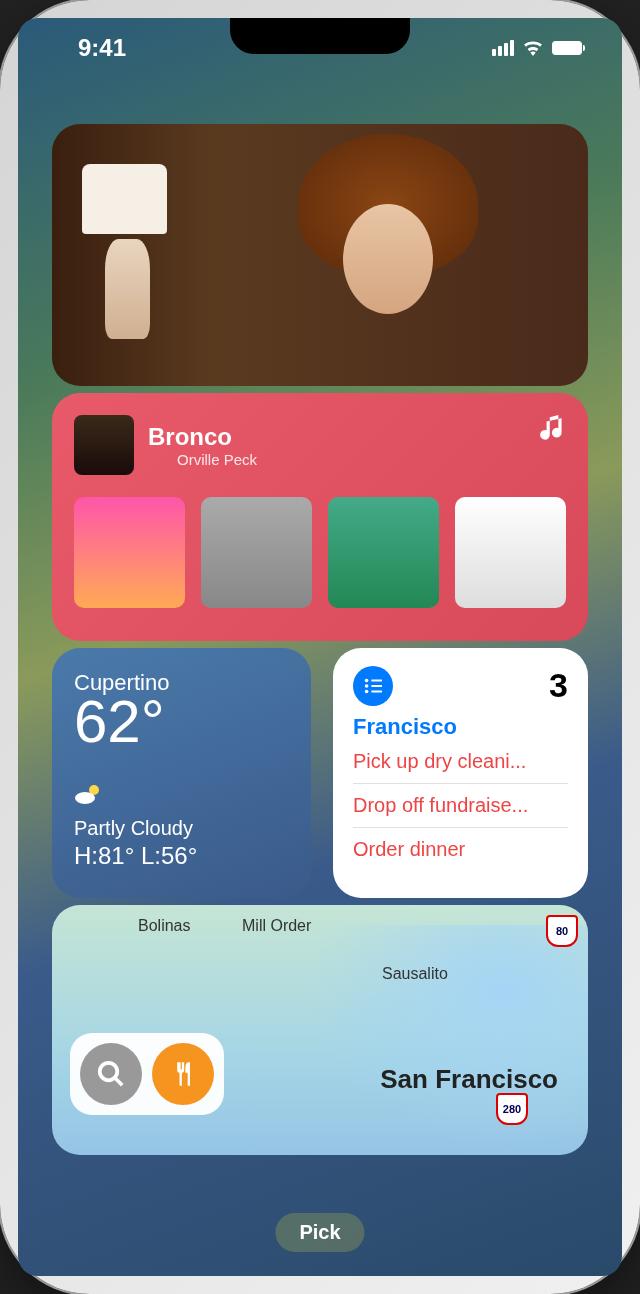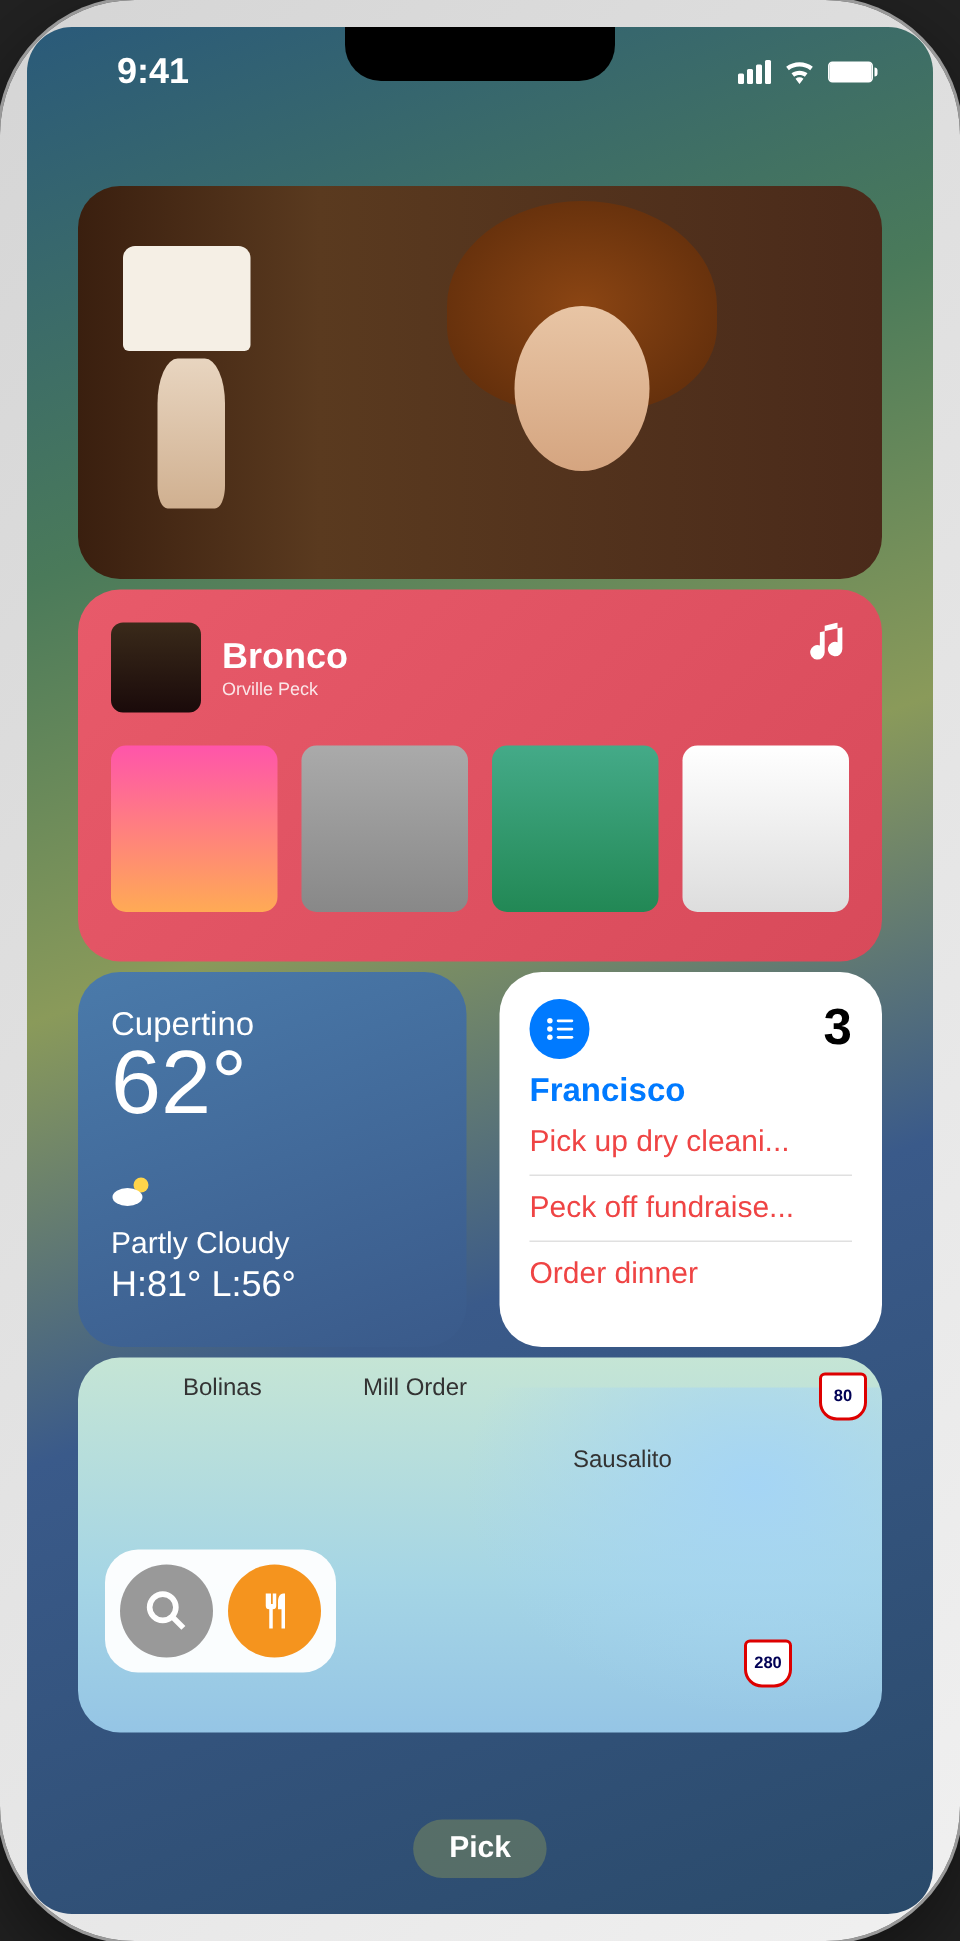--- a/index.html
+++ b/index.html
@@ -17,21 +17,21 @@
       background: linear-gradient(135deg, #d5d5d5, #f0f0f0);
       border-radius: 90px;
       padding: 18px;
       position: relative;
       box-shadow: 0 0 0 2px #999, 0 20px 60px rgba(0,0,0,0.5);
     }
     .screen {
       width: 100%;
       height: 100%;
       background: linear-gradient(160deg, #2a5a7a 0%, #4a7a5a 25%, #8a9a5a 45%, #3a5a8a 65%, #2a4a6a 100%);
-      border-radius: 30px;
+      border-radius: 20px;
       overflow: hidden;
       position: relative;
       padding-left: 35px;
     }
     .notch {
       position: absolute;
       top: 0;
       left: 50%;
       transform: translateX(-50%);
       width: 180px;
@@ -106,21 +106,21 @@
 
     .music-widget {
       height: 248px;
       background: linear-gradient(135deg, #e85a6a, #d84a5a);
       padding: 22px;
     }
     .music-header { display: flex; align-items: center; gap: 14px; position: relative; }
     .music-cover { width: 60px; height: 60px; background: linear-gradient(#3a2a1a, #1a0a0a); border-radius: 8px; }
     .music-info { display: flex; flex-direction: column; }
     .music-title { font-size: 24px; font-weight: 600; color: #fff; }
-    .music-artist { font-size: 12px; color: rgba(255,255,255,0.85); }
+    .music-artist { font-size: 15px; color: rgba(255,255,255,0.85); margin-left: 29px; }
     .music-note-icon { position: absolute; right: 0; top: 0; color: #fff; font-size: 30px; }
     .music-row { display: flex; gap: 16px; margin-top: 22px; }
     .album-thumb { flex: 1; aspect-ratio: 1; border-radius: 10px; }
     .album-thumb:nth-child(1) { background: linear-gradient(#f5a, #fa5); }
     .album-thumb:nth-child(2) { background: linear-gradient(#aaa, #888); }
     .album-thumb:nth-child(3) { background: linear-gradient(#4a8, #285); }
     .album-thumb:nth-child(4) { background: linear-gradient(#fff, #ddd); }
 
     .two-col { display: flex; gap: 22px; align-items: center; }
 
@@ -268,32 +268,33 @@
                   <circle cx="5" cy="12" r="2"></circle>
                   <rect x="10" y="11" width="12" height="2" rx="1"></rect>
                   <circle cx="5" cy="18" r="2"></circle>
                   <rect x="10" y="17" width="12" height="2" rx="1"></rect>
                 </svg>
             </div>
             <div class="rem-count">3</div>
           </div>
           <div class="rem-title">Francisco</div>
           <div class="rem-item">Pick up dry cleani...</div>
-          <div class="rem-item">Peck off fundraise...</div>
+          <div class="rem-item">Drop off fundraise...</div>
           <div class="rem-item">Order dinner</div>
         </div>
       </div>
 
       <div class="widget maps-widget">
         <div class="map-water"></div>
-        <div class="map-label" style="top:12px;left:70px;">Bolinas</div>
+        <div class="map-label" style="top:12px;left:86px;">Bolinas</div>
         <div class="map-label" style="top:12px;left:190px;">Mill Order</div>
         <div class="map-label" style="top:60px;left:330px;">Sausalito</div>
         <div class="map-shield" style="top:10px;right:10px;">80</div>
         <div class="map-shield" style="bottom:30px;right:60px;">280</div>
+        <div class="map-city-main">San Francisco</div>
         <div class="maps-controls">
           <div class="map-btn map-btn-search">
             <svg width="30" height="30" viewBox="0 0 24 24" fill="none" stroke="#fff" stroke-width="3">
                 <circle cx="10" cy="10" r="7"></circle>
                 <line x1="15" y1="15" x2="21" y2="21"></line>
               </svg>
           </div>
           <div class="map-btn map-btn-food">
             <svg width="28" height="28" viewBox="0 0 24 24" fill="#fff">
                 <path d="M7 2v7a2 2 0 002 2v11h2V11a2 2 0 002-2V2h-2v6h-1V2h-1v6H9V2H7zm10 0c-2 0-3 2-3 5v4h2v11h2V2h-1z"></path>

